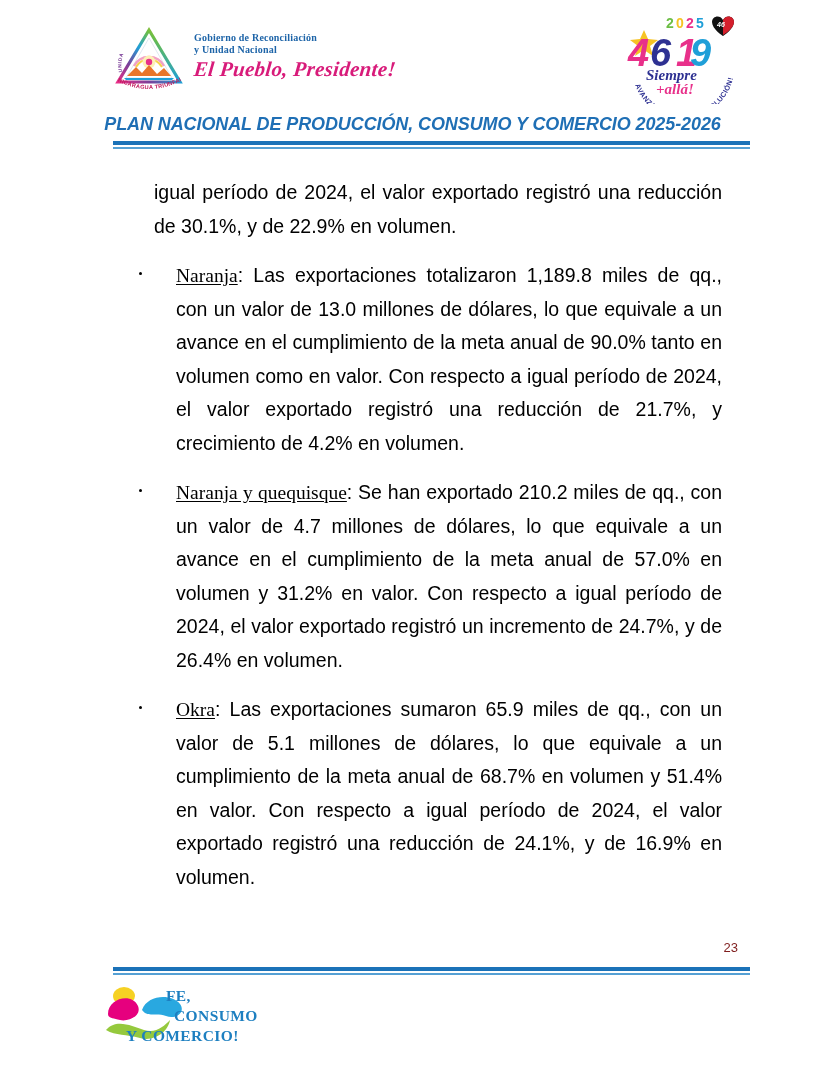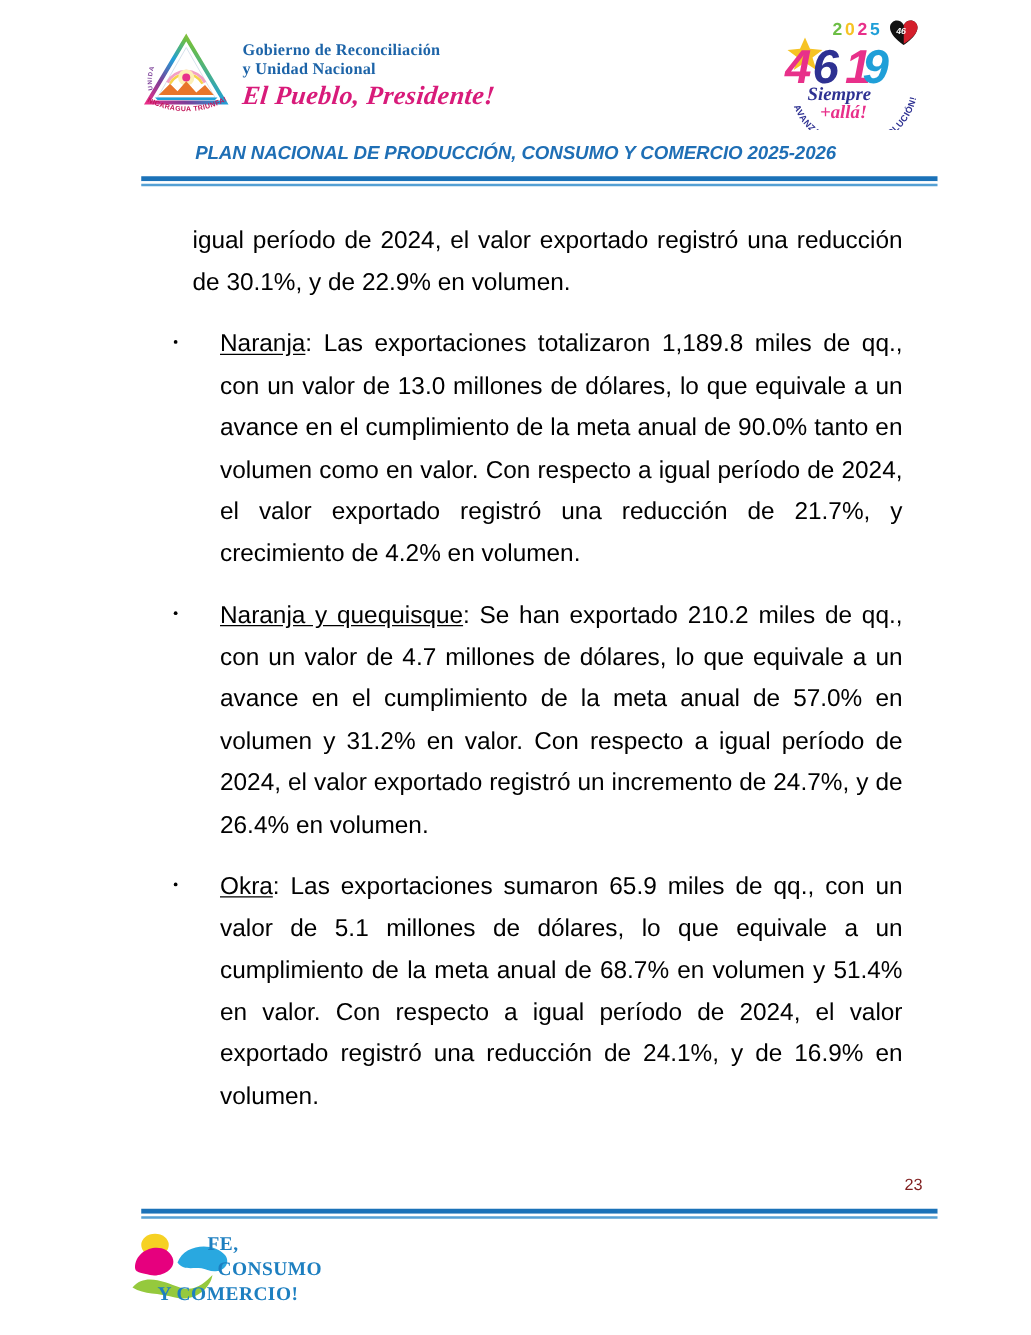--- a/index.html
+++ b/index.html
@@ -40,21 +40,21 @@
     height: 74px;
     position: relative;
     flex: 0 0 auto;
   }
   .gov-text {
     margin-left: 6px;
     padding-top: 10px;
   }
   .gov-line {
     font-family: "Liberation Serif", serif;
-    font-size: 13px;
+    font-size: 10px;
     font-weight: bold;
     color: #1d64a8;
     line-height: 1.18;
     letter-spacing: 0.2px;
     white-space: nowrap;
   }
   .slogan {
     font-family: "Liberation Serif", serif;
     font-size: 21px;
     font-style: italic;
@@ -73,21 +73,21 @@
     width: 140px;
     height: 96px;
   }
 
   .banner-title {
     position: absolute;
     left: 0;
     top: 114px;
     width: 825px;
     text-align: center;
-    font-size: 15px;
+    font-size: 18px;
     font-weight: bold;
     font-style: italic;
     color: #1f6fb5;
     letter-spacing: -0.1px;
   }
   .rule {
     position: absolute;
     left: 113px;
     width: 637px;
   }
@@ -134,20 +134,21 @@
     left: 1px;
     top: 13px;
     width: 3px;
     height: 3px;
     background: #000000;
     border-radius: 50%;
   }
   .term {
     text-decoration: underline;
     text-underline-offset: 2px;
+    font-family: Liberation Serif, serif;
   }
 
   
   .page-number {
     position: absolute;
     left: 0;
     top: 940px;
     width: 738px;
     text-align: right;
     font-size: 13px;

